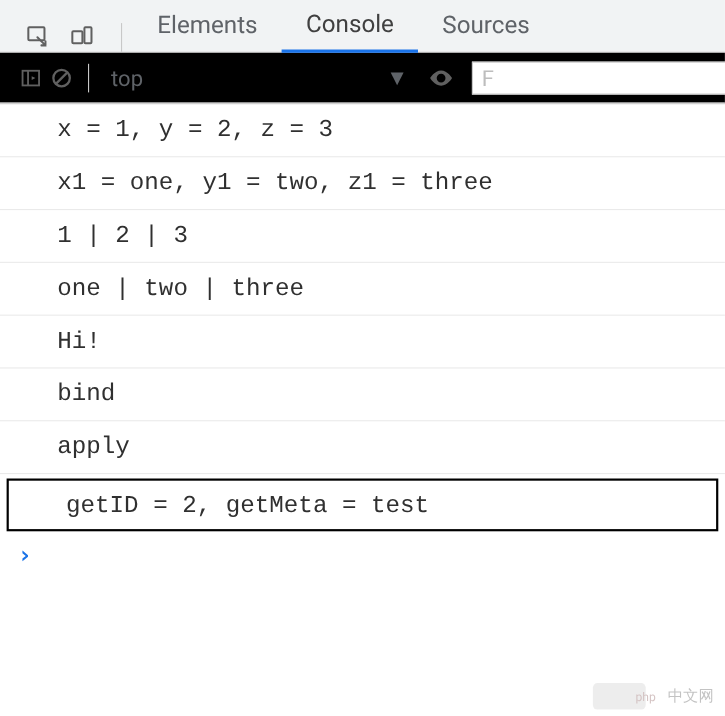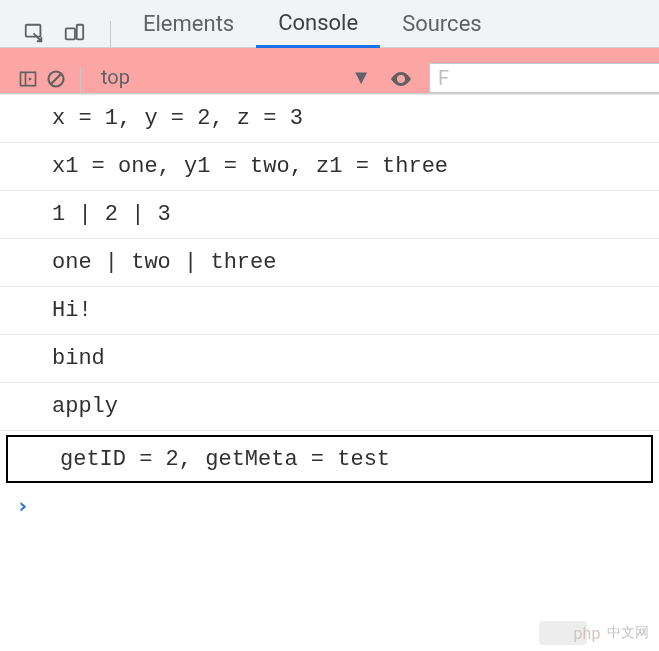--- a/index.html
+++ b/index.html
@@ -46,24 +46,24 @@
       cursor: pointer;
       white-space: nowrap;
     }
     .tab.active {
       color: #404040;
       border-bottom: 3px solid #1a73e8;
       margin-bottom: -1px;
     }
     .toolbar {
       display: flex;
-      align-items: flex-end;
+      align-items: center;
       height: 46px;
       border-bottom: 1px solid #d0d0d0;
-      background: #fca5a5;
+      background: #000000;
       padding-left: 14px;
     }
     .context-selector {
       display: flex;
       align-items: center;
       font-size: 20px;
       color: #5f6368;
       padding: 4px 10px;
       cursor: pointer;
       min-width: 290px;
@@ -120,21 +120,21 @@
       opacity: 0.5;
       font-size: 14px;
       color: #888;
     }
     .watermark .logo {
       width: 24px; height: 24px;
       background: #ddd;
       border-radius: 4px;
       margin-right: 20px;
       display:flex; align-items:center; justify-content:center;
-      font-size:16px; color:#a88;padding-left:48px;
+      font-size:11px; color:#a88;padding-left:48px;
     }
   </style>
 </head>
 <body>
 
 <div class="tabs-bar">
   <div class="icon-btn">
     <svg width="22" height="22" viewBox="0 0 24 24" fill="none" stroke="currentColor" stroke-width="2">
       <rect x="3" y="3" width="16" height="13" rx="1"></rect>
       <path d="M12 13 L20 21 M16 21 L20 21 L20 17" stroke-linecap="round"></path>

